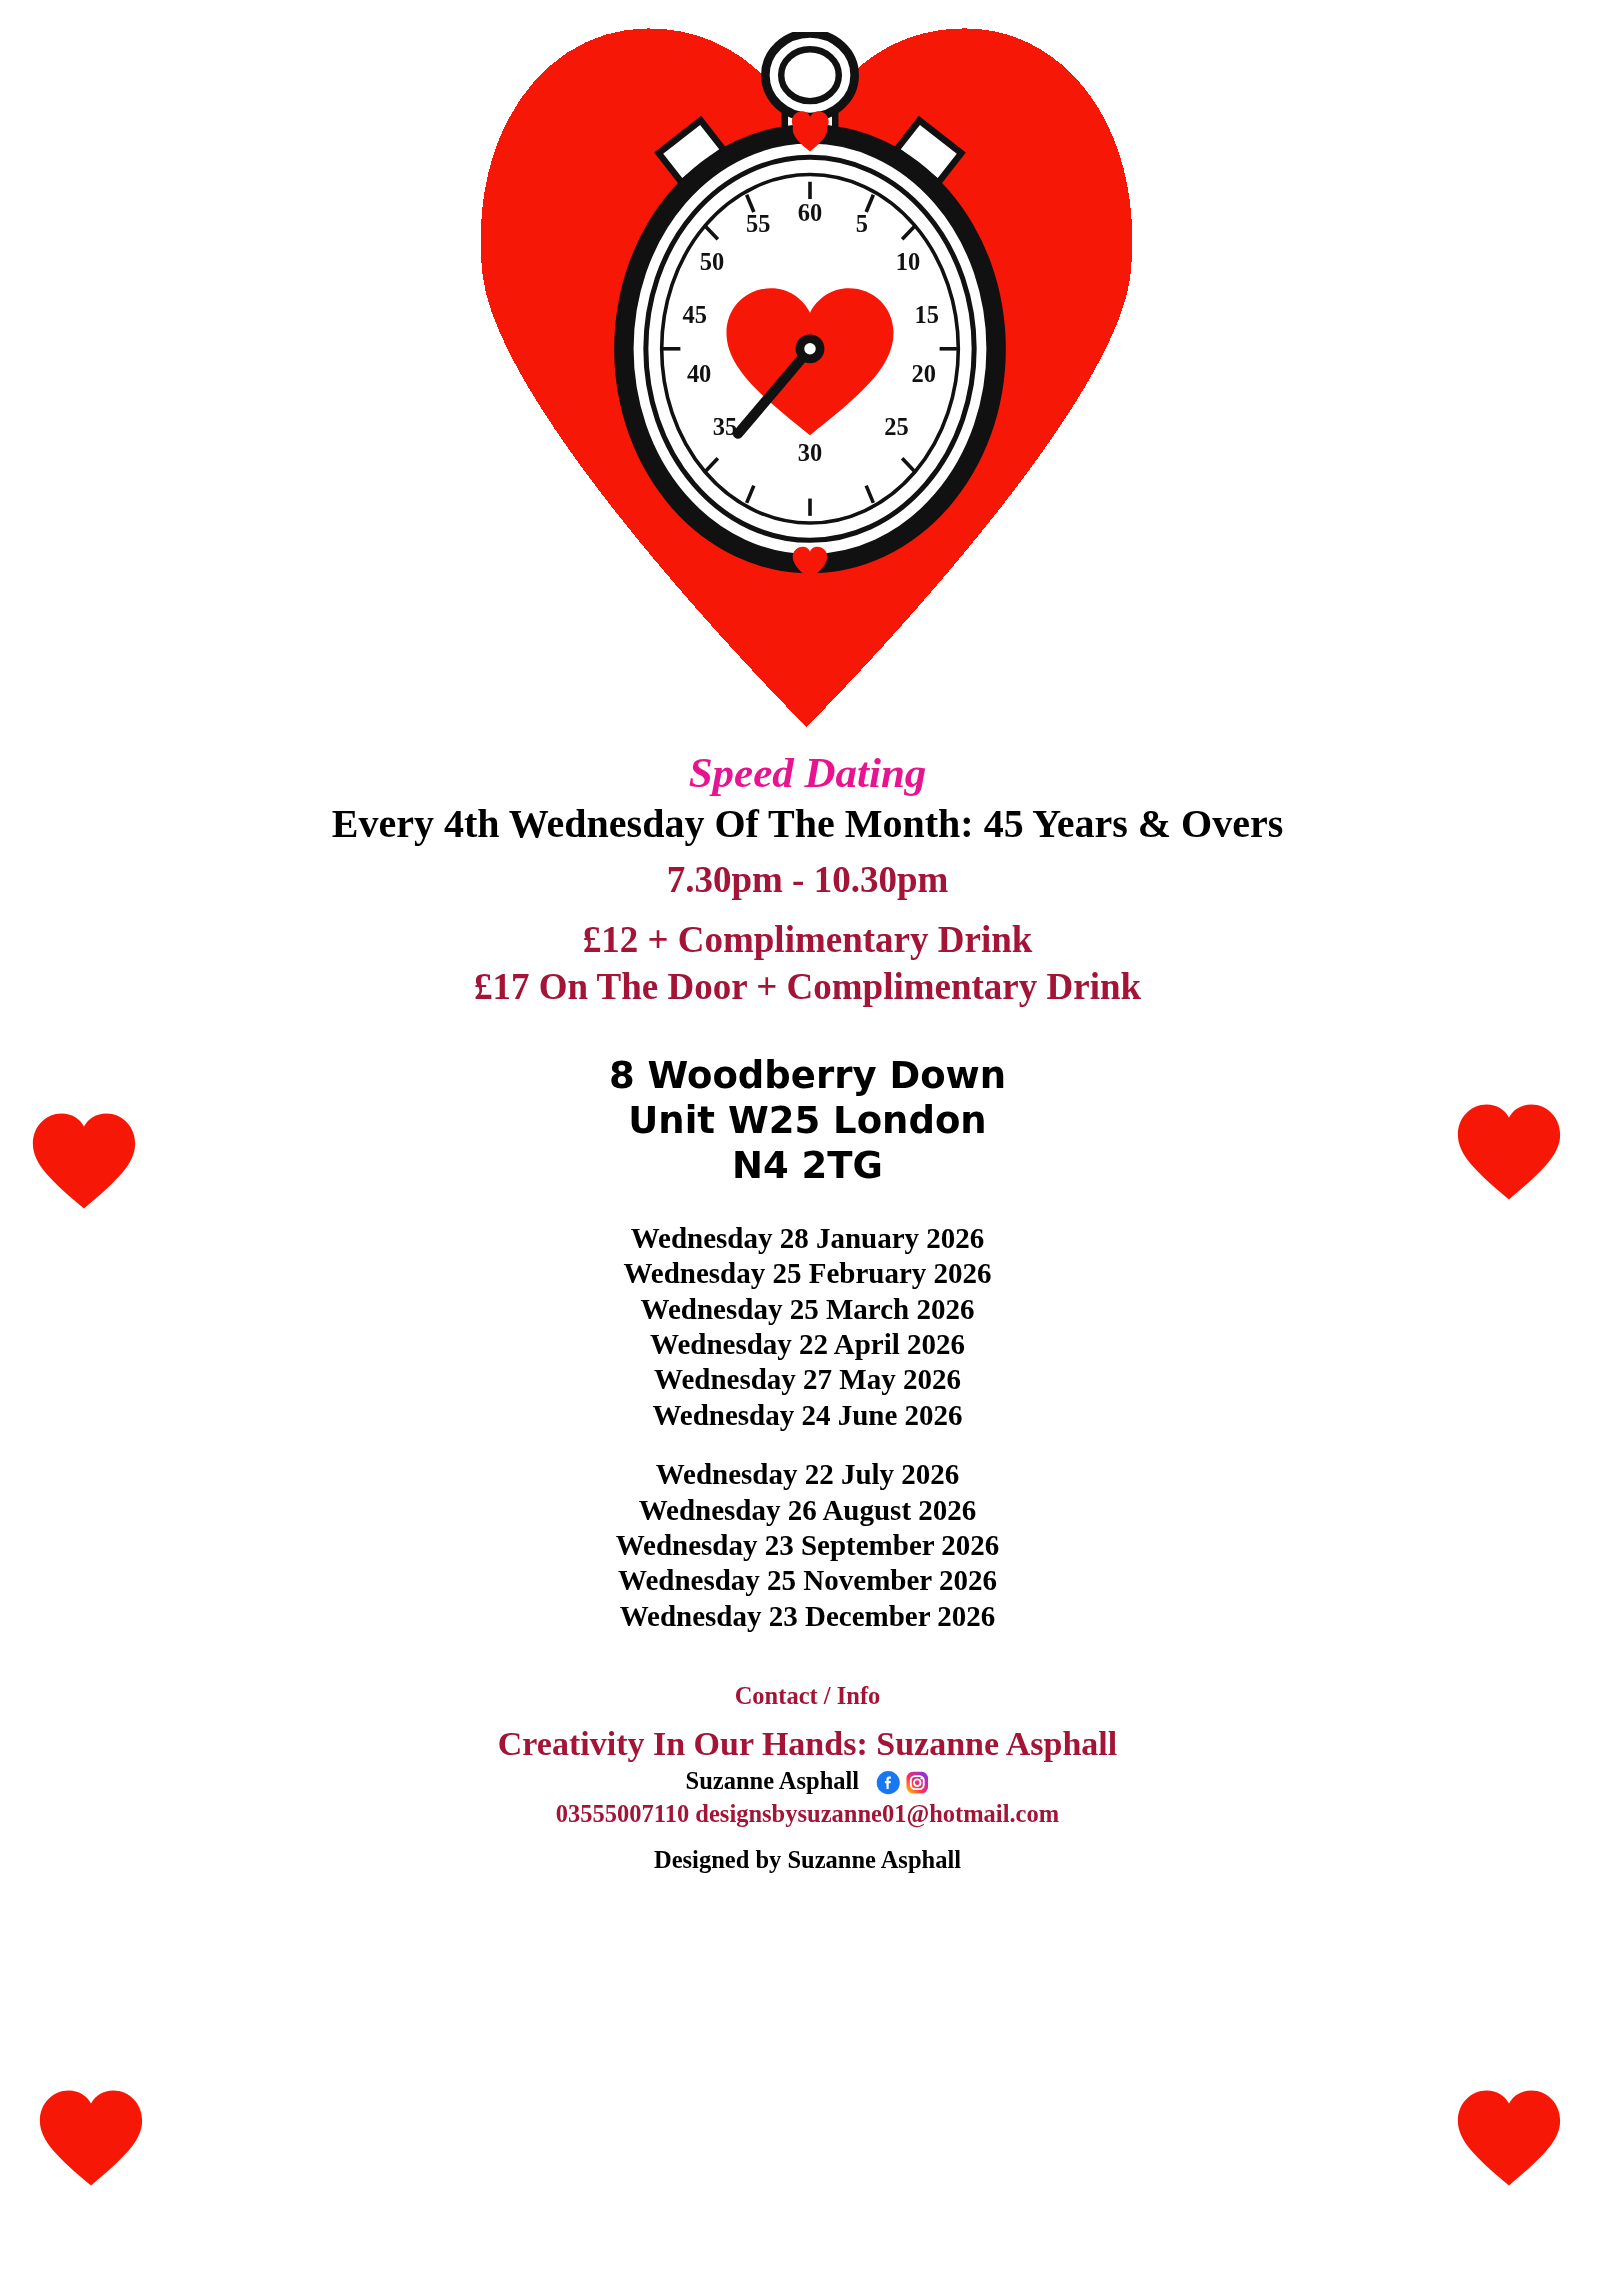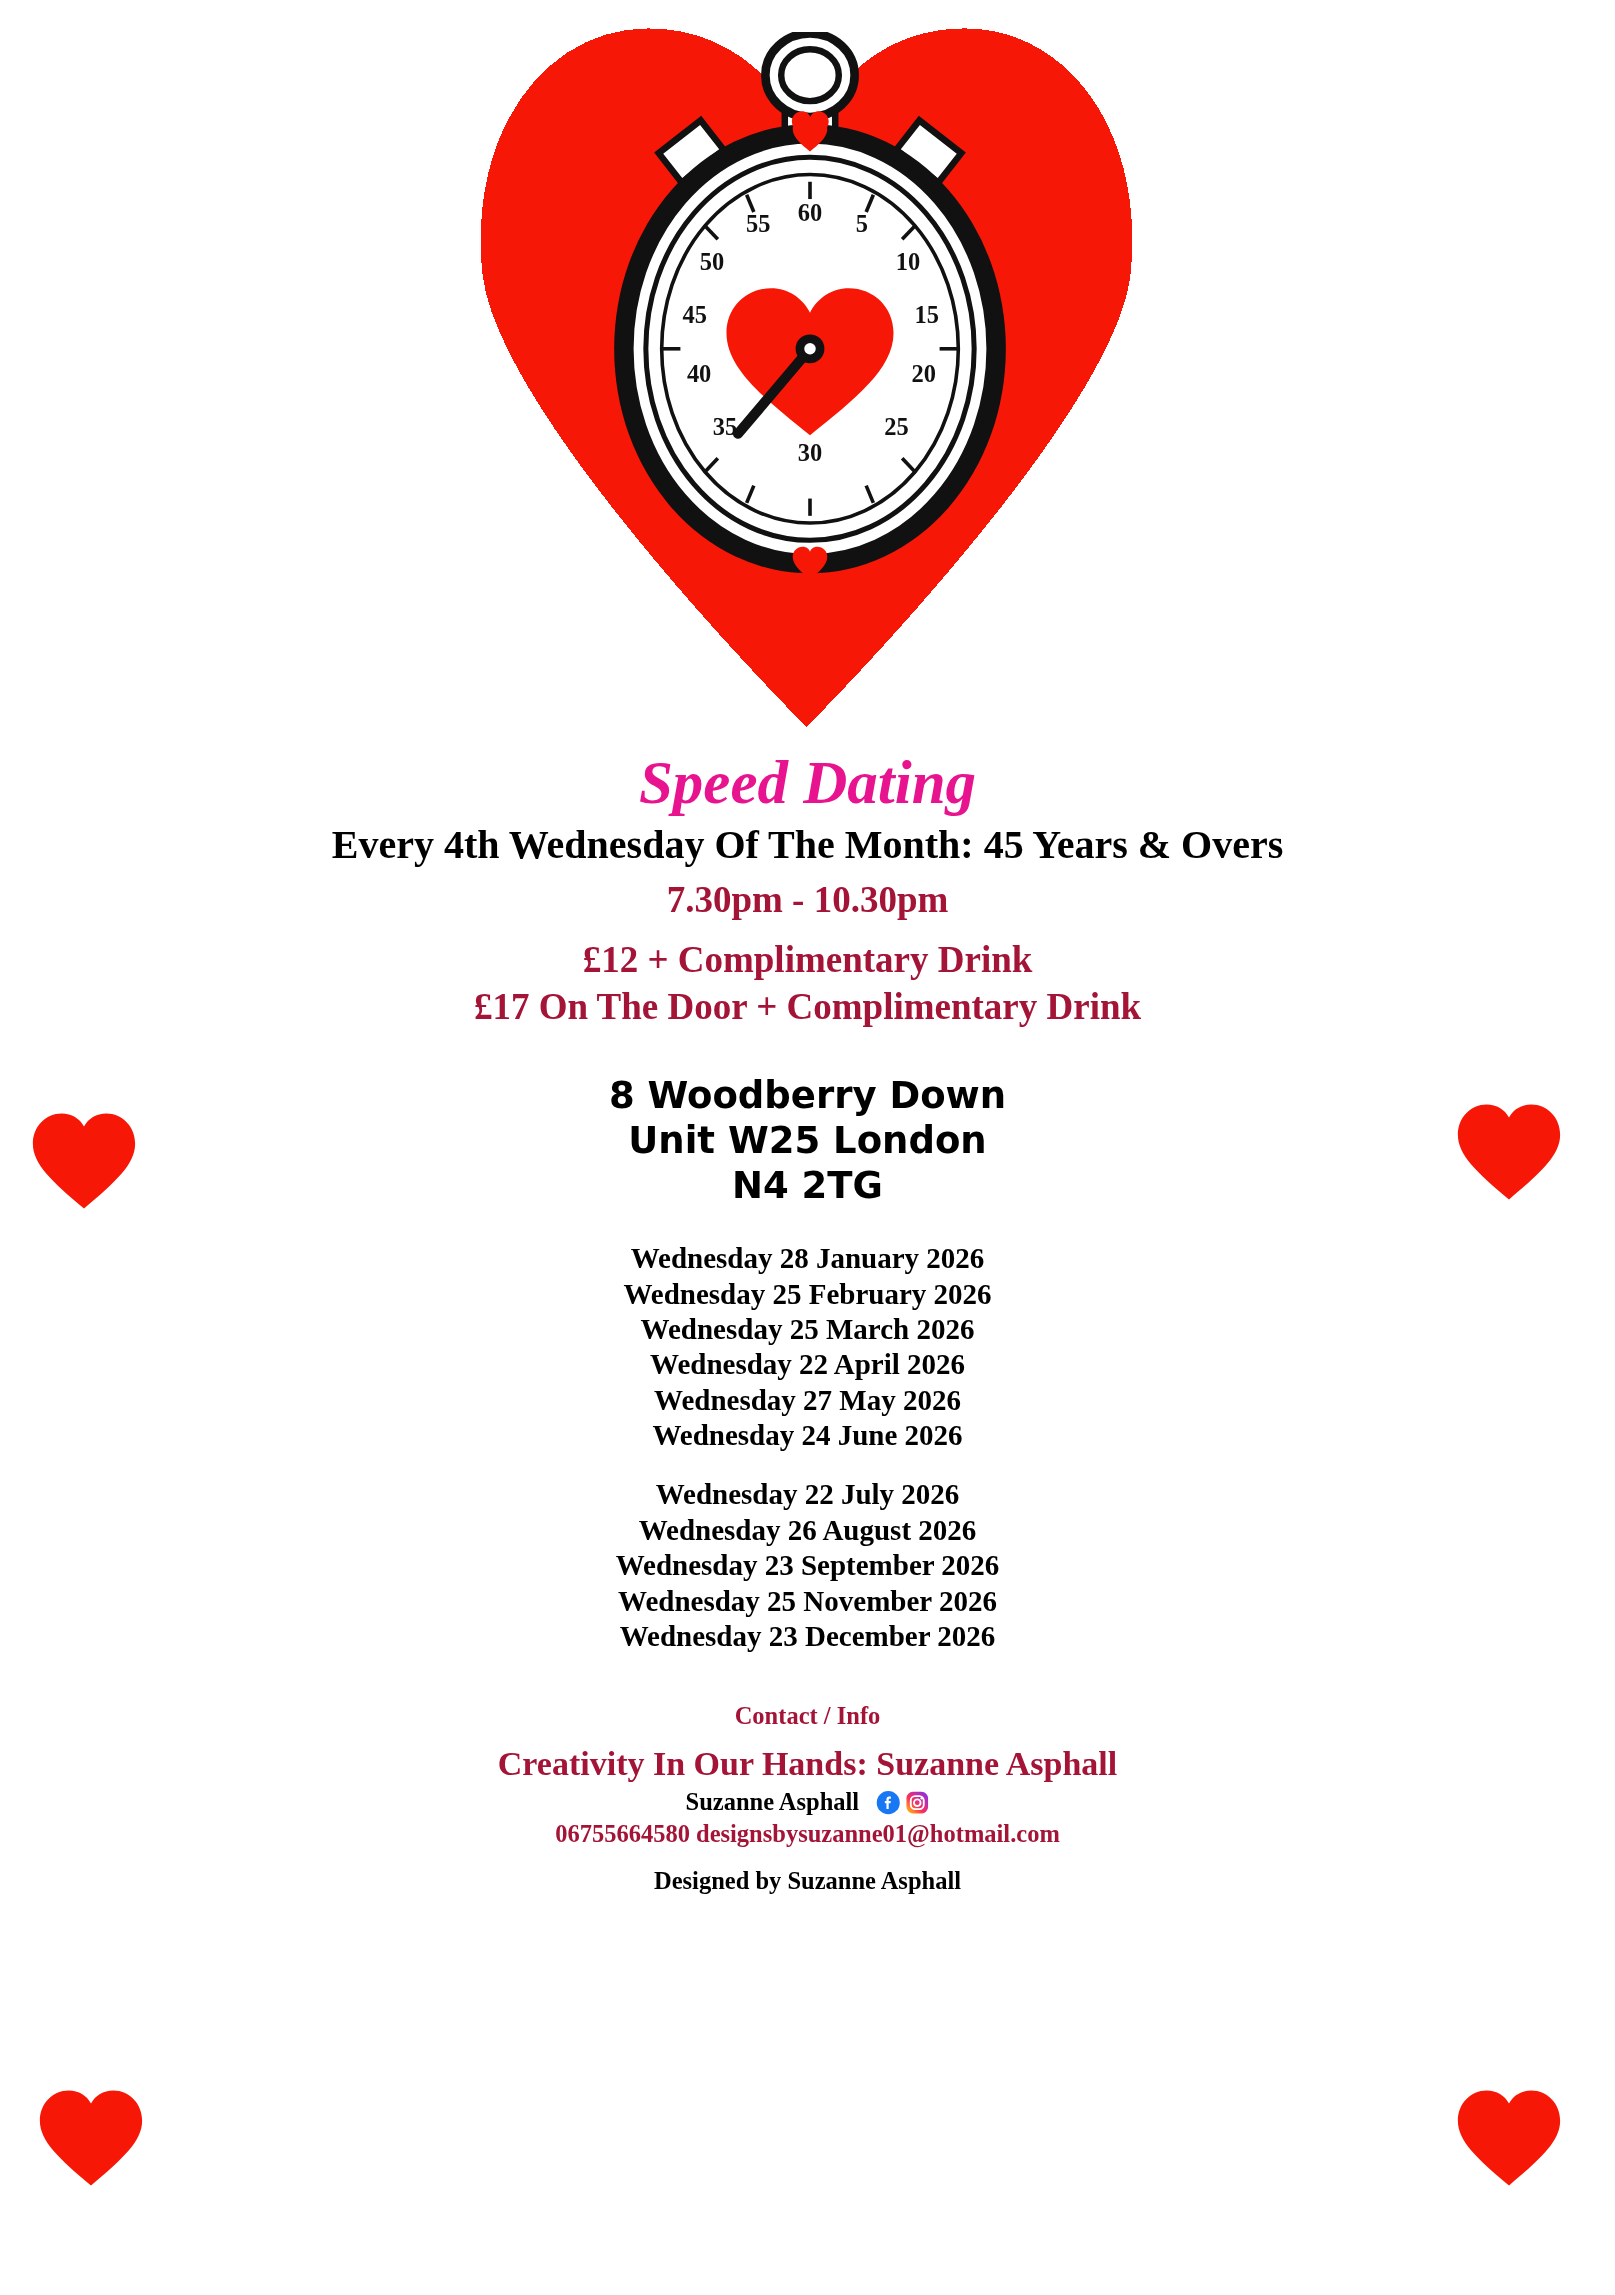--- a/index.html
+++ b/index.html
@@ -44,21 +44,21 @@
     position: absolute;
     top: 749px;
     left: 0;
     width: 1615px;
     text-align: center;
   }
   .title {
     font-family: "Liberation Serif", serif;
     font-style: italic;
     font-weight: bold;
-    font-size: 61px;
+    font-size: 43px;
     color: #e8138e;
     letter-spacing: 0px;
     line-height: 1.12;
     margin: 0 0 4.3px 0;
   }
   .subtitle {
     font-size: 40px;
     font-weight: bold;
     color: #000000;
     line-height: 1.16;
@@ -306,21 +306,21 @@
             </defs>
             <rect x="2" y="2" width="30" height="30" rx="9" fill="url(#ig)"></rect>
             <rect x="8" y="8" width="18" height="18" rx="6" fill="none" stroke="#ffffff" stroke-width="2.6"></rect>
             <circle cx="17" cy="17" r="4.6" fill="none" stroke="#ffffff" stroke-width="2.6"></circle>
             <circle cx="23.2" cy="11" r="1.7" fill="#ffffff"></circle>
           </svg>
         </span>
       </span>
     </div>
 
-    <div class="contact-line">06755664580   designsbysuzanne01@hotmail.com</div>
+    <div class="contact-line">03555007110   designsbysuzanne01@hotmail.com</div>
     <div class="designed">Designed by Suzanne Asphall</div>
   </div>
 </div>
 
 <div class="corner-heart ch-tl">
   <svg viewBox="0 0 150 140" xmlns="http://www.w3.org/2000/svg">
     <path fill="#f71707" d="M75 138 C 30 100 4 76 4 48 C 4 24 22 6 44 6 C 58 6 69 13 75 24 C 81 13 92 6 106 6 C 128 6 146 24 146 48 C 146 76 120 100 75 138 Z"></path>
   </svg>
 </div>
 <div class="corner-heart ch-tr">

